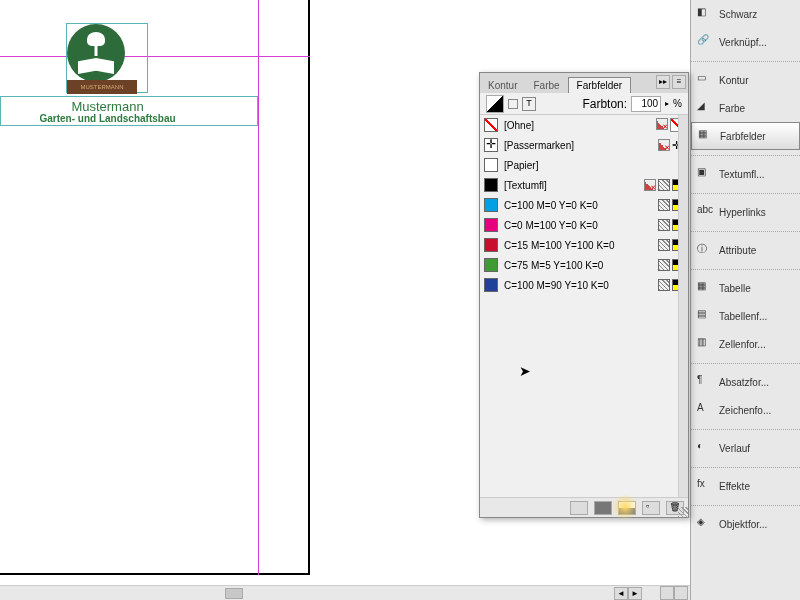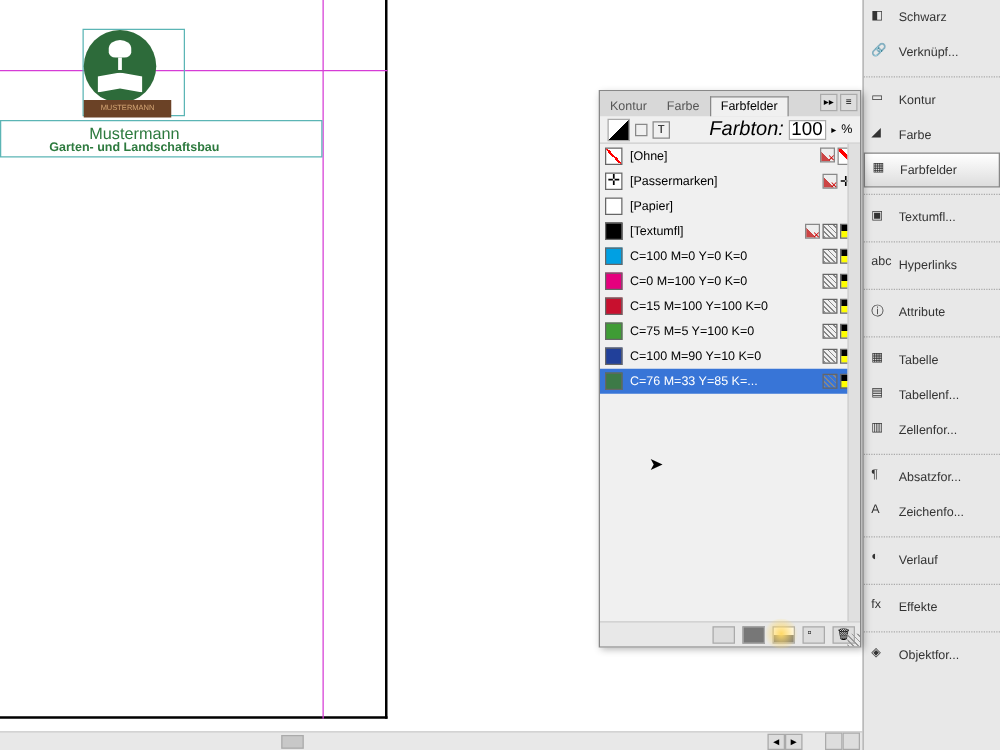--- a/index.html
+++ b/index.html
@@ -32,22 +32,22 @@
 
 .swatch-panel { position: absolute; left: 479px; top: 72px; width: 210px; height: 446px; background: #f0f0f0; border: 1px solid #888; box-shadow: 2px 2px 6px rgba(0,0,0,0.3); }
 .swatch-tabs { height: 20px; background: #d8d8d8; display: flex; align-items: flex-end; position: relative; }
 .swatch-tab { padding: 2px 8px; font-size: 10px; color: #555; cursor: pointer; }
 .swatch-tab.active { background: #f0f0f0; border: 1px solid #888; border-bottom: none; color: #000; }
 .swatch-tabctrl { position: absolute; right: 2px; top: 2px; display: flex; gap: 2px; }
 .swatch-tabctrl span { width: 14px; height: 14px; background: #ddd; border: 1px solid #aaa; font-size: 8px; text-align: center; line-height: 12px; }
 
 .swatch-header { height: 22px; display: flex; align-items: center; padding: 2px 6px; gap: 4px; border-bottom: 1px solid #ccc; }
 .hdr-icon { width: 18px; height: 18px; border: 1px solid #aaa; background: #fff; }
-.farbton-label { font-size: 16px; margin-left: auto; font-style: italic; }
-.farbton-input { width: 30px; height: 16px; border: 1px solid #aaa; font-size: 15px; text-align: right; padding-right: 2px; }
+.farbton-label { font-size: 12px; margin-left: auto; }
+.farbton-input { width: 30px; height: 16px; border: 1px solid #aaa; font-size: 10px; text-align: right; padding-right: 2px; }
 .pct { font-size: 10px; }
 
 .swatch-list { overflow-y: auto; height: 370px; position: relative; }
 .swatch-row { height: 20px; display: flex; align-items: center; padding: 0 4px; font-size: 10px; cursor: pointer; }
 .swatch-row.selected { background: #3875d7; color: #fff; }
 .swatch-chip { width: 14px; height: 14px; border: 1px solid #666; margin-right: 6px; flex-shrink: 0; }
 .swatch-name { flex: 1; white-space: nowrap; overflow: hidden; text-overflow: ellipsis; }
 .swatch-icons { display: flex; gap: 2px; }
 .none-chip { background: #fff; position: relative; }
 .none-chip::after { content: ''; position: absolute; left: 0; top: 0; right: 0; bottom: 0; background: linear-gradient(to top right, transparent 45%, red 45%, red 55%, transparent 55%); }
@@ -264,28 +264,20 @@
         </div>
       </div>
       <div class="swatch-row">
         <div class="swatch-chip " style="background: rgb(33, 64, 154);"></div>
         <div class="swatch-name">C=100 M=90 Y=10 K=0</div>
         <div class="swatch-icons">
           <span class="sv-icon ico-grid"></span>
           <span class="sv-icon ico-cmyk"></span>
         </div>
       </div>
-      <div class="swatch-row selected">
-        <div class="swatch-chip " style="background: rgb(61, 122, 71);"></div>
-        <div class="swatch-name">C=76 M=33 Y=85 K=...</div>
-        <div class="swatch-icons">
-          <span class="sv-icon ico-grid"></span>
-          <span class="sv-icon ico-cmyk"></span>
-        </div>
-      </div>
     </div>
   <div class="scroll-track"></div>
   <div class="swatch-footer">
     <div class="footer-btn"></div>
     <div class="footer-btn" style="background:#777"></div>
     <div class="footer-btn" style="background:linear-gradient(#fff 50%,#777 50%)"></div>
     <div class="footer-btn" style="position:relative">
         <span style="position:absolute;left:3px;top:-1px;font-size:9px">▫</span>
       </div>
     <div class="footer-btn" style="font-size:9px;text-align:center">🗑</div>

